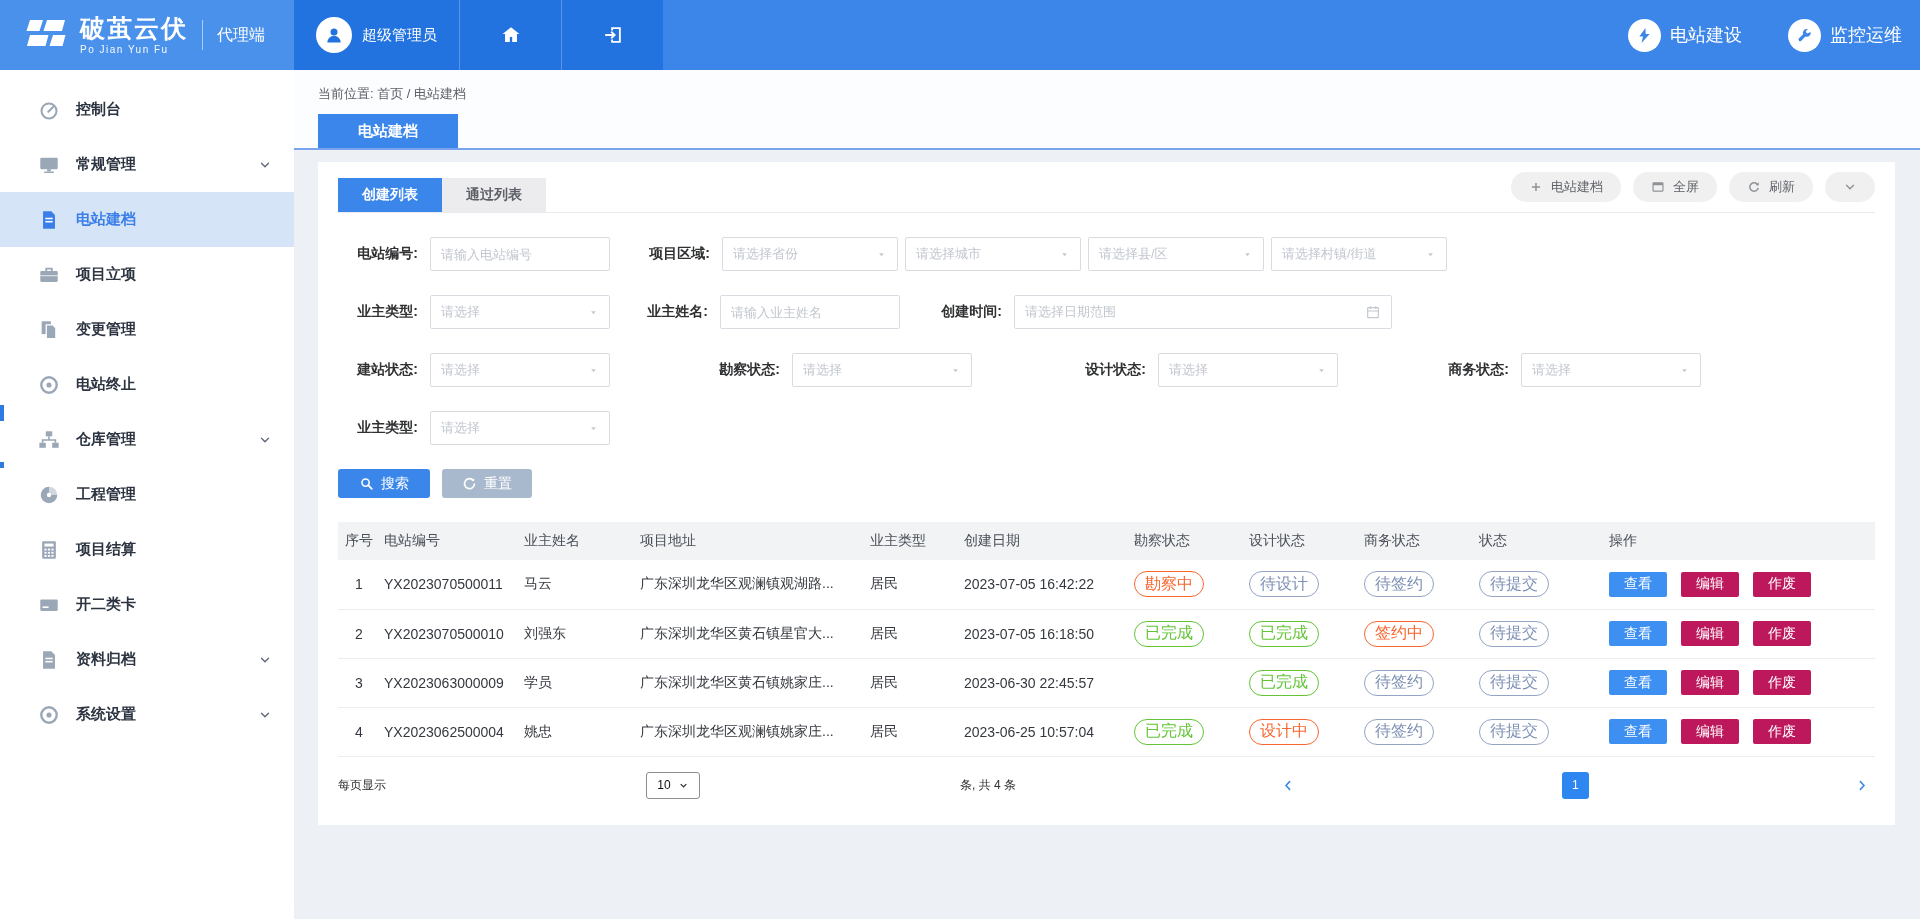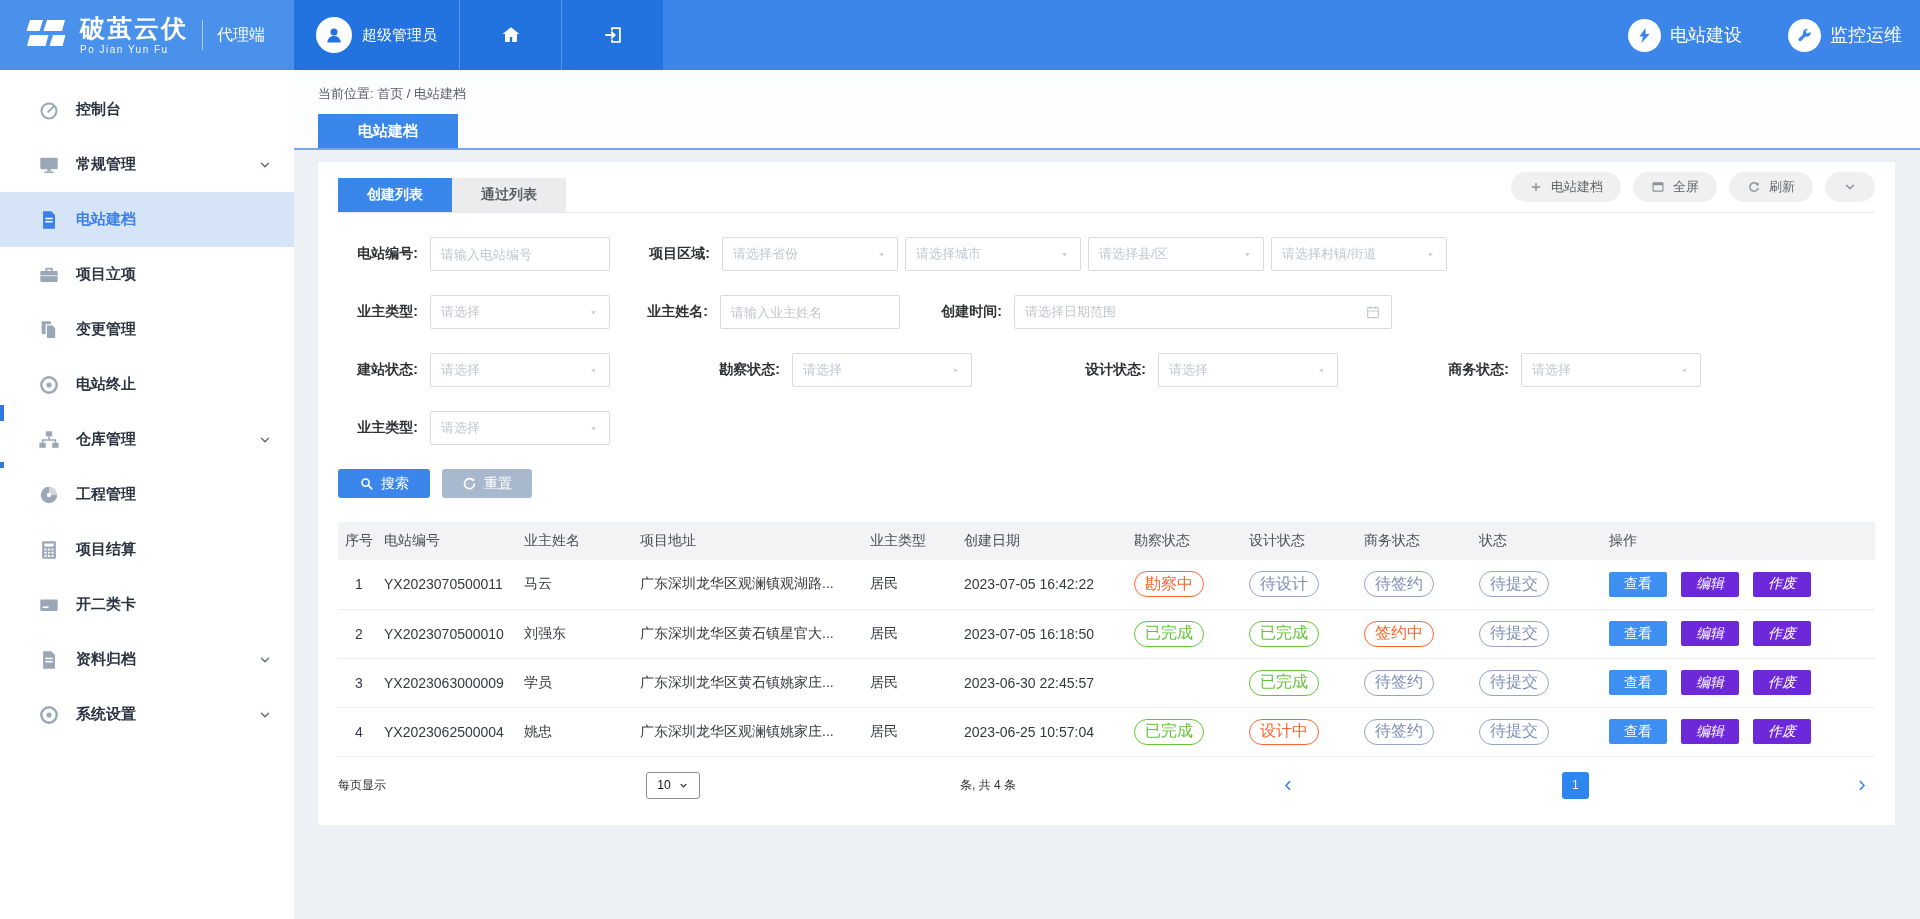--- a/index.html
+++ b/index.html
@@ -38,21 +38,21 @@
   .crumb { padding:15px 0 11px 24px; font-size:13px; color:#5a5e66; }
   .crumb a { color:#5a5e66; text-decoration:none; cursor:pointer; }
   .page-tab-bar { border-bottom:2px solid #7ba4ee; padding-left:24px; }
   .page-tab { width:140px; height:34px; background:#3a86ea; color:#fff; font-size:15px; font-weight:700; display:flex; align-items:center; justify-content:center; cursor:pointer; }
   .content { flex:1; padding:12px 25px 0 24px; }
   .card { background:#fff; height:663px; padding:0 20px; }
 
   
   .card-head { height:51px; display:flex; justify-content:space-between; align-items:flex-end; border-bottom:1px solid #e9ebee; }
   .inner-tabs { display:flex; }
-  .inner-tab { width:114px; height:34px; font-size:14px; font-weight:700; display:flex; align-items:center; justify-content:center; background:#ececef; color:#5d6066; cursor:pointer; }
+  .inner-tab { width:104px; height:34px; font-size:14px; font-weight:700; display:flex; align-items:center; justify-content:center; background:#ececef; color:#5d6066; cursor:pointer; }
   .inner-tab.active { background:#3a86ea; color:#fff; }
   .toolbar { display:flex; gap:12px; margin-bottom:10px; }
   .pill { height:30px; background:#f0f0f1; border-radius:15px; display:flex; align-items:center; gap:8px; padding:0 18px; font-size:13px; color:#5f6368; cursor:pointer; border:0; font-family:inherit; }
   .pill svg { color:#8e9297; }
 
   
   .filters { padding-top:24px; }
   .f-row { display:flex; align-items:center; margin-bottom:24px; }
   .f-label { min-width:80px; text-align:right; margin-right:12px; font-size:14px; font-weight:700; color:#303133; white-space:nowrap; }
   .ctrl { height:34px; border:1px solid #d8dbe0; border-radius:2px; background:#fff; display:flex; align-items:center; padding:0 10px; flex:none; }
@@ -72,21 +72,21 @@
   table { width:100%; border-collapse:collapse; table-layout:fixed; }
   thead th { background:#f1f3f5; height:38px; font-size:14px; color:#4a4e57; font-weight:400; text-align:left; padding:0 4px; white-space:nowrap; }
   thead th.c, tbody td.c { text-align:center; }
   tbody td { height:49px; border-bottom:1px solid #ebedf0; font-size:14px; color:#35393f; padding:0 4px; overflow:hidden; white-space:nowrap; }
   .badge { display:inline-flex; align-items:center; justify-content:center; min-width:70px; height:26px; border-radius:13px; font-size:16px; border:1px solid; background:#fff; padding:0 8px; }
   .badge.orange { color:#f9662f; border-color:#f9662f; }
   .badge.green  { color:#62c436; border-color:#62c436; }
   .badge.blue   { color:#7e90b4; border-color:#93a4c4; }
   .act { width:58px; height:25px; border:0; border-radius:2px; color:#fff; font-size:14px; margin-right:14px; cursor:pointer; font-family:inherit; }
   .act.view { background:#3d8ff2; }
-  .act.edit, .act.void { background:#6d28d9;font-style:italic; }
+  .act.edit, .act.void { background:#be185d; }
 
   
   .pagination { display:flex; align-items:center; justify-content:space-between; gap:9px; margin-top:15px; font-size:12px; color:#303133; }
   .pg-select { width:54px; height:27px; border:1px solid #8a8d91; border-radius:3px; display:flex; align-items:center; justify-content:center; gap:7px; color:#111; cursor:pointer; background:#fff; }
   .pg-select .caret { color:#333; }
   .pg-arrow { color:#3a86ea; width:26px; height:27px; display:flex; align-items:center; justify-content:center; cursor:pointer; background:transparent; border:0; }
   .pg-cur { width:27px; height:27px; background:#2e87f0; color:#fff; border-radius:3px; display:flex; align-items:center; justify-content:center; cursor:pointer; }
 </style>
 </head>
 <body>

